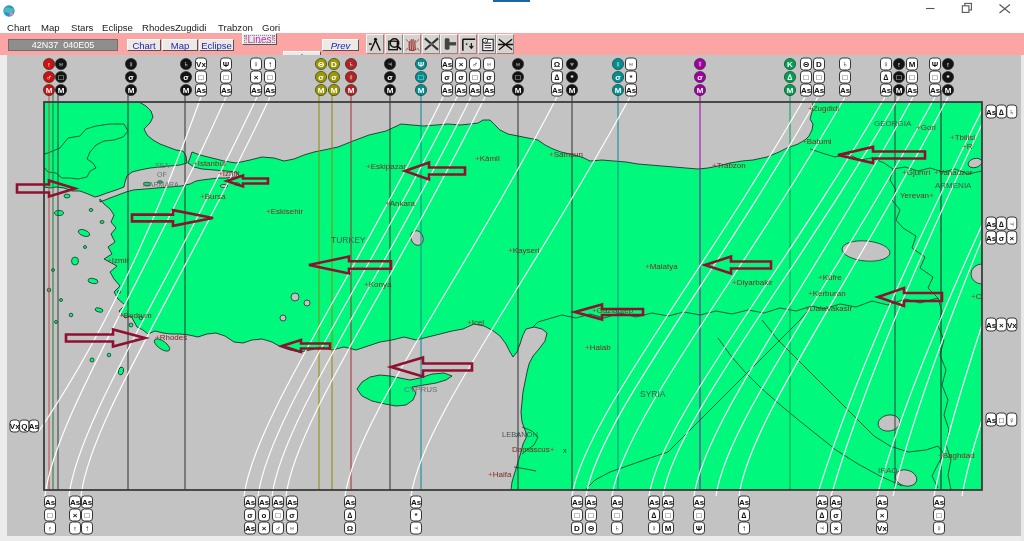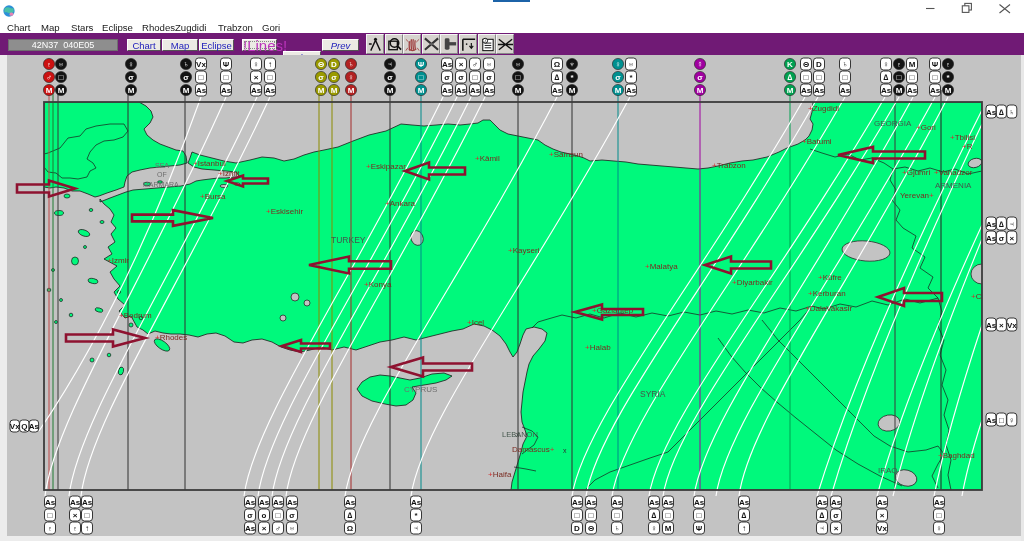--- a/index.html
+++ b/index.html
@@ -19,26 +19,26 @@
     </svg>
 <div class="abs" style="left:7px;top:22px;font-size:9.6px;color:#1a1a1a">Chart</div>
 <div class="abs" style="left:41px;top:22px;font-size:9.6px;color:#1a1a1a">Map</div>
 <div class="abs" style="left:71px;top:22px;font-size:9.6px;color:#1a1a1a">Stars</div>
 <div class="abs" style="left:102px;top:22px;font-size:9.6px;color:#1a1a1a">Eclipse</div>
 <div class="abs" style="left:142px;top:22px;font-size:9.6px;color:#1a1a1a">Rhodes</div>
 <div class="abs" style="left:175px;top:22px;font-size:9.6px;color:#1a1a1a">Zugdidi</div>
 <div class="abs" style="left:218px;top:22px;font-size:9.6px;color:#1a1a1a">Trabzon</div>
 <div class="abs" style="left:262px;top:22px;font-size:9.6px;color:#1a1a1a">Gori</div>
 </div>
-<div class="abs" style="left:0;top:33px;width:1024px;height:24px;background:#701a75;border-bottom:5px solid #701a75">
+<div class="abs" style="left:0;top:33px;width:1024px;height:24px;background:#fca5a5;border-bottom:1px solid #701a75">
 <div class="abs" style="left:8px;top:6px;width:110px;height:12px;background:#8e8e8e;border:1px solid #6f6f6f;color:#fff;font-size:9px;text-align:center;line-height:11px">42N37&nbsp;&nbsp;040E05</div>
 <div class="abs" style="left:127px;top:6px;width:34px;height:12px;background:#eceae4;border:1px solid #555;border-top-color:#fff;border-left-color:#fff;color:#2222bb;font-size:9.5px;text-align:center;line-height:11px;">Chart</div>
 <div class="abs" style="left:162px;top:6px;width:36px;height:12px;background:#eceae4;border:1px solid #555;border-top-color:#fff;border-left-color:#fff;color:#2222bb;font-size:9.5px;text-align:center;line-height:11px;">Map</div>
 <div class="abs" style="left:199px;top:6px;width:35px;height:12px;background:#eceae4;border:1px solid #555;border-top-color:#fff;border-left-color:#fff;color:#2222bb;font-size:9.5px;text-align:center;line-height:11px;">Eclipse</div>
-<div class="abs" style="left:242px;top:6px;width:35px;height:12px;background:#eceae4;border:1px solid #555;border-top-color:#fff;border-left-color:#fff;color:#bb33bb;font-size:15px;text-align:right;line-height:11px;outline:1px dotted #888;outline-offset:-3px;">!Lines!</div>
+<div class="abs" style="left:242px;top:0;width:35px;height:12px;background:#eceae4;border:1px solid #555;border-top-color:#fff;border-left-color:#fff;color:#bb33bb;font-size:10px;text-align:center;line-height:11px;outline:1px dotted #888;outline-offset:-3px;">!Lines!</div>
 <div class="abs" style="left:283px;top:6px;width:38px;height:12px;background:#eceae4;border:1px solid #555;border-top-color:#fff;border-left-color:#fff;color:#2222bb;font-size:9.5px;text-align:center;line-height:11px;margin-top:12px;">Redraw</div>
 <div class="abs" style="left:322px;top:6px;width:37px;height:12px;background:#eceae4;border:1px solid #555;border-top-color:#fff;border-left-color:#fff;color:#2222bb;font-size:9.5px;text-align:center;line-height:11px;font-style:italic;">Prev</div>
 <div class="abs" style="left:366px;top:1px;width:18px;height:20px;background:#d6d3ce;border:1px solid #888;border-top-color:#f5f5f5;border-left-color:#f5f5f5"><svg width="17" height="19" viewBox="0 0 18 19">
         <circle cx="9" cy="4" r="1.6" fill="#111"></circle>
         <path d="M9,5 L4,16 M9,5 L14,16 M5,9 L2,9" stroke="#111" stroke-width="1.5" fill="none"></path>
       </svg></div>
 <div class="abs" style="left:384.6px;top:1px;width:18px;height:20px;background:#d6d3ce;border:1px solid #888;border-top-color:#f5f5f5;border-left-color:#f5f5f5"><svg width="17" height="19" viewBox="0 0 18 19">
         <rect x="3" y="6" width="9" height="9" fill="none" stroke="#111" stroke-width="1.4"></rect>
         <circle cx="9" cy="8" r="4.5" fill="none" stroke="#111" stroke-width="1.6"></circle>
         <line x1="12" y1="11" x2="16" y2="15" stroke="#111" stroke-width="1.8"></line>

